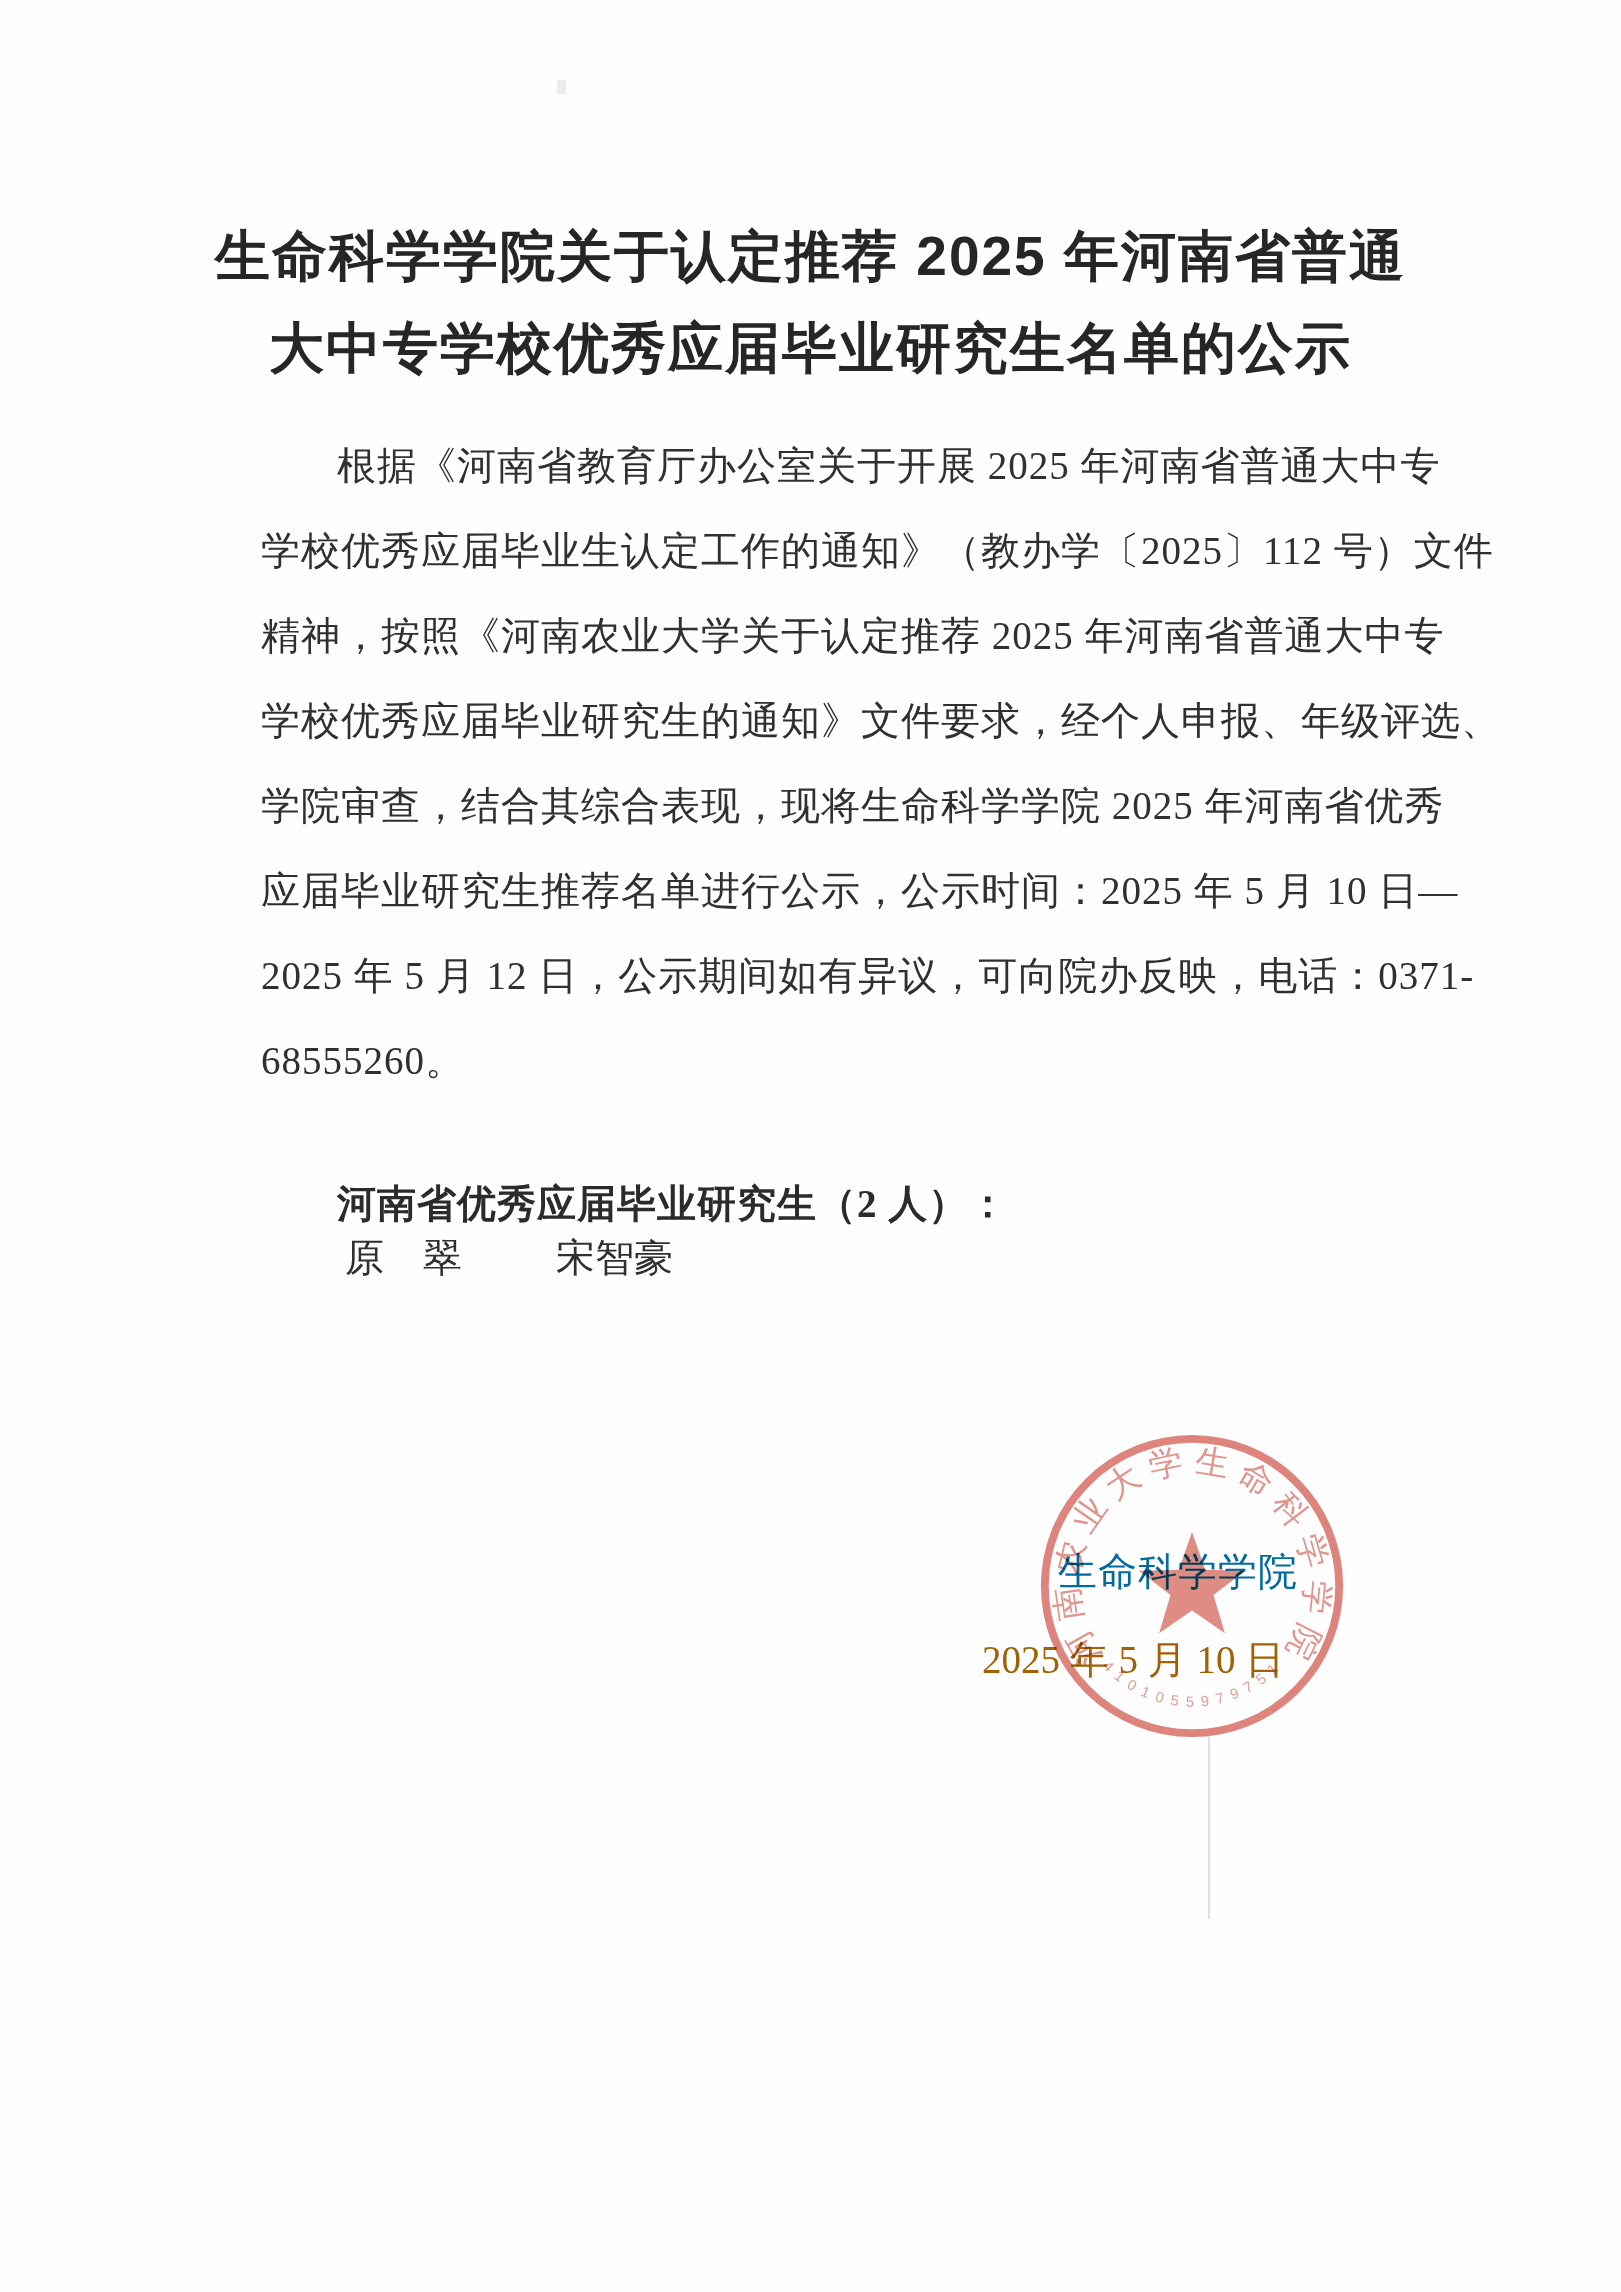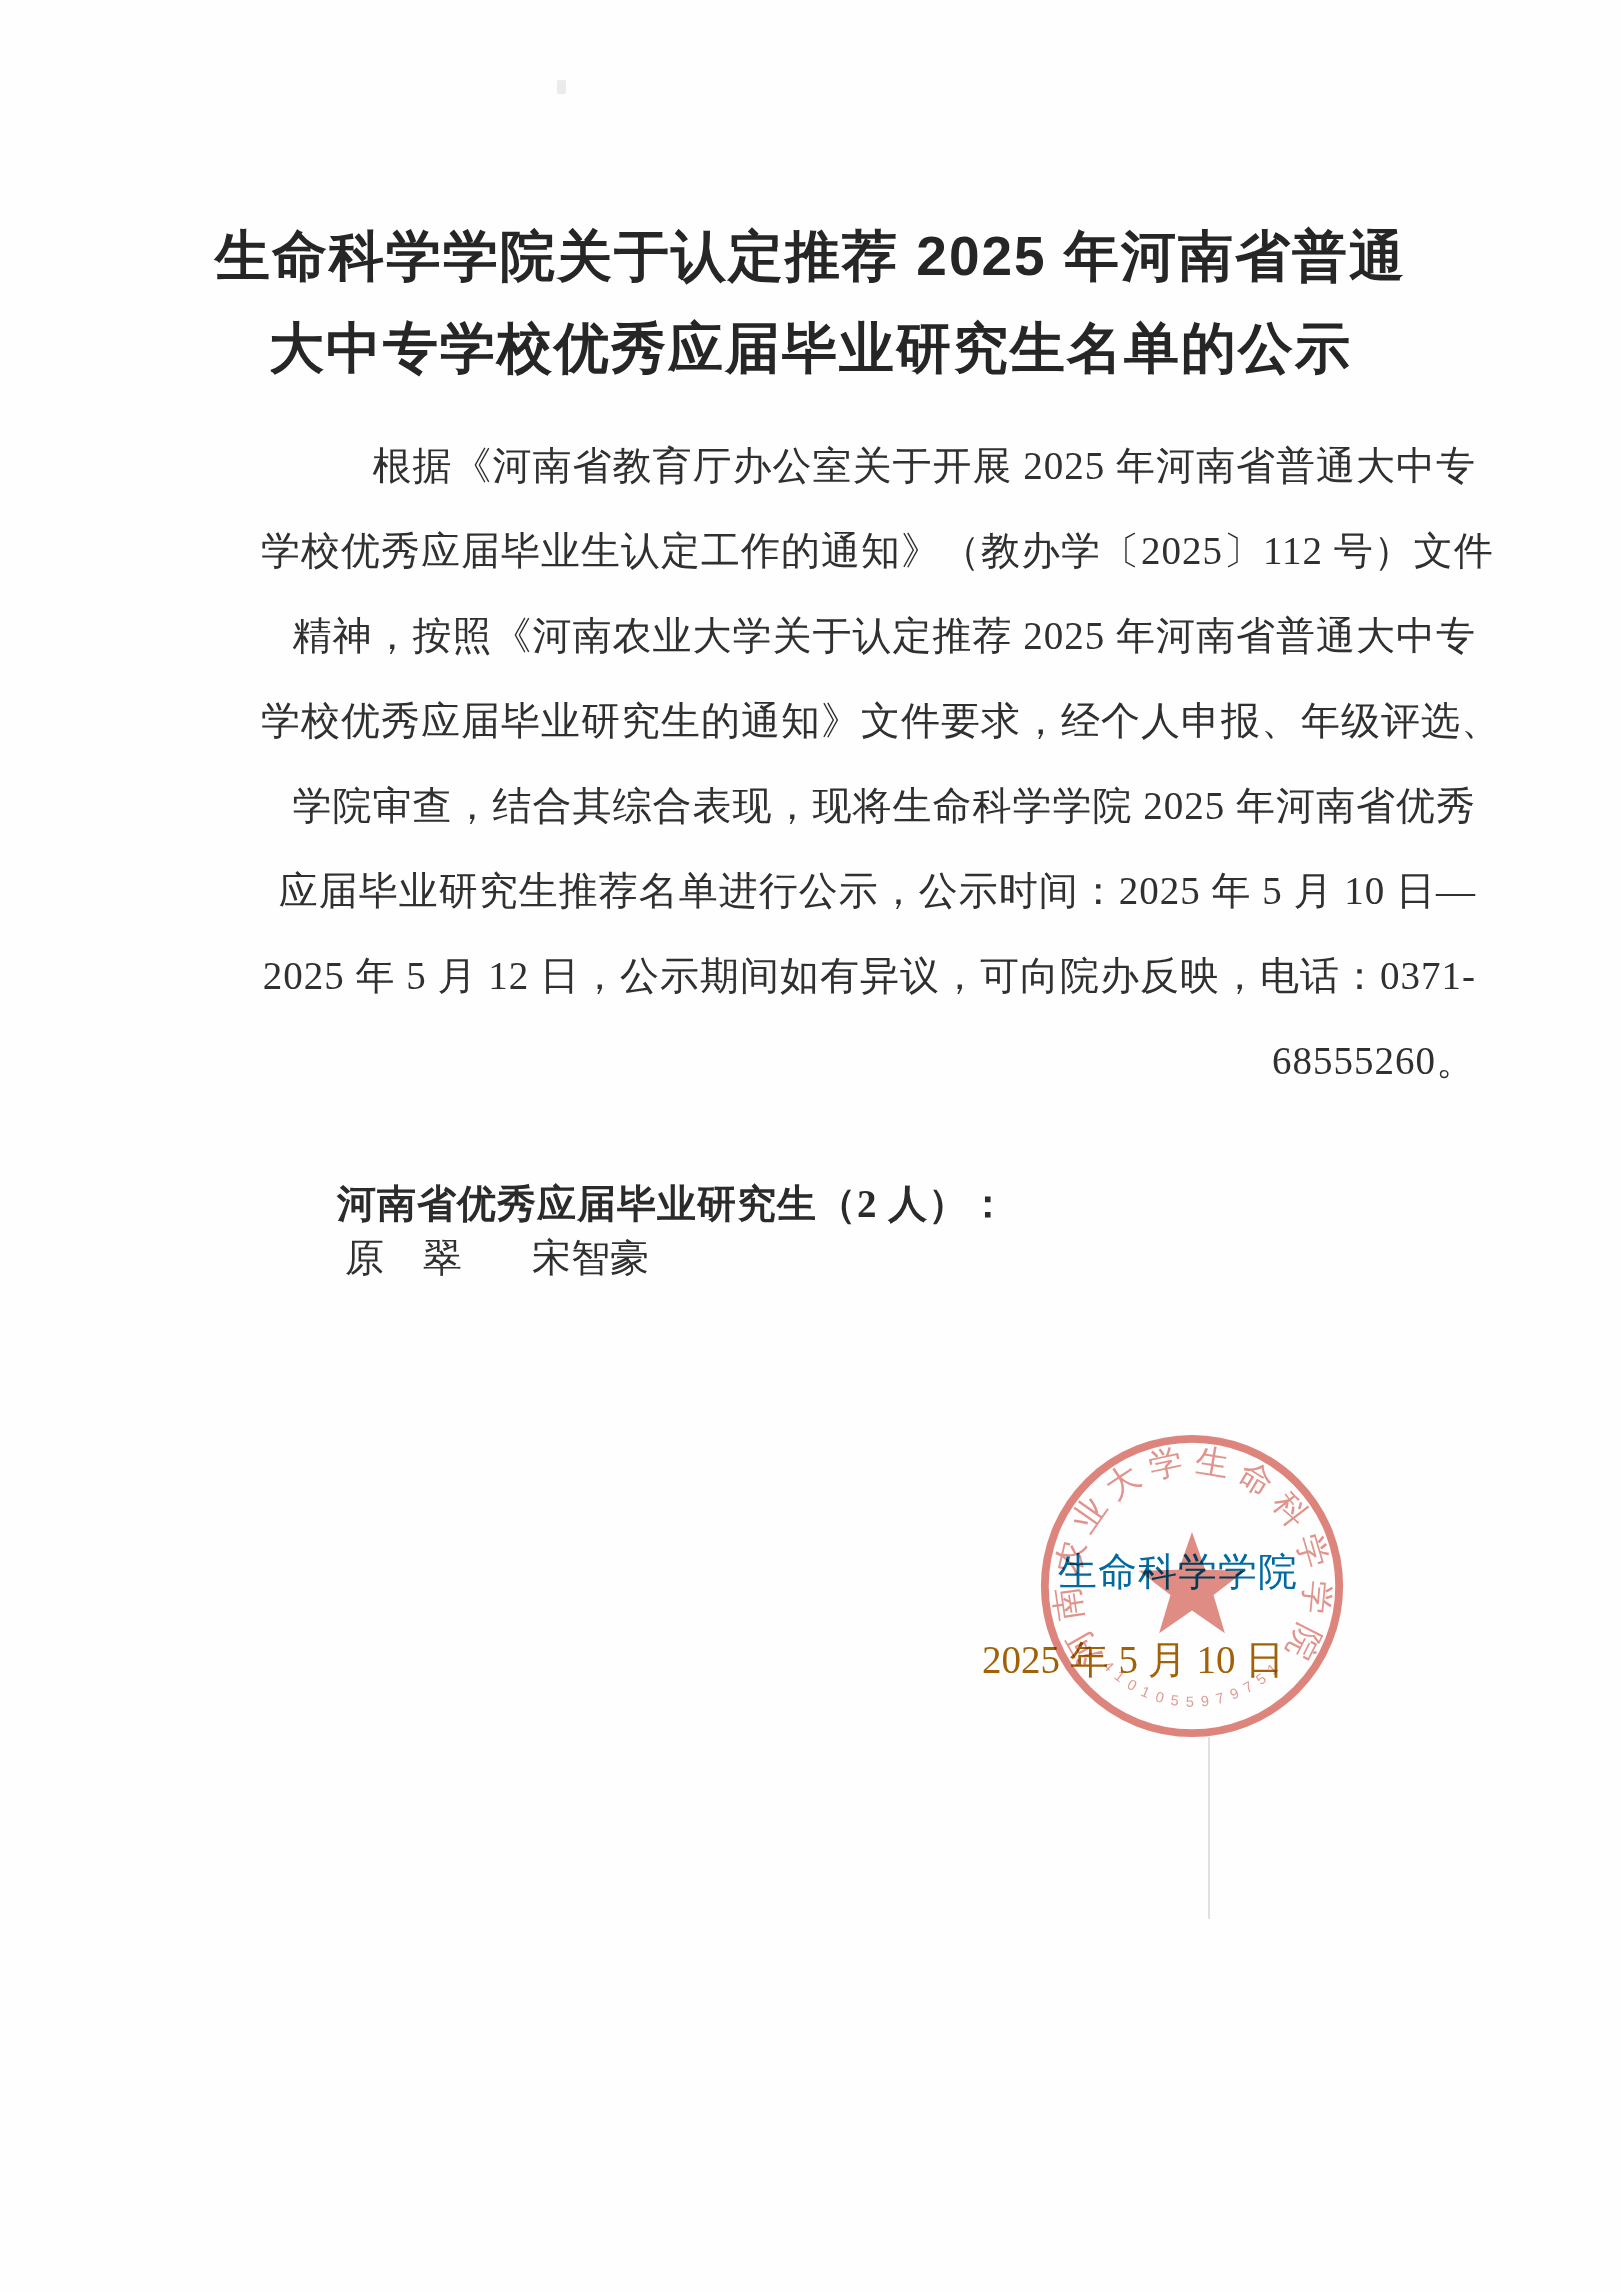--- a/index.html
+++ b/index.html
@@ -31,42 +31,41 @@
     top: 423px;
     width: 1215px;
     font-size: 39px;
     color: #303030;
   }
   .bline {
     height: 85px;
     line-height: 85px;
     white-space: nowrap;
     letter-spacing: 1px;
-    text-align: right;
   }
   .bline.indent { text-indent: 76px; }
   .list-header {
     position: absolute;
     left: 337px;
     top: 1145px;
     font-size: 39px;
     font-weight: 700;
     color: #2b2b2b;
     letter-spacing: 1px;
     white-space: nowrap;
     margin-top: 32px;
   }
   .names {
     position: absolute;
     left: 345px;
     top: 1231px;
     font-size: 39px;
     color: #303030;
     display: flex;
-    column-gap: 70px;
+    column-gap: 94px;
     white-space: pre;
   }
   .sig-org {
     position: absolute;
     left: 1058px;
     top: 1545px;
     font-size: 39px;
     color: #0369a1;
     letter-spacing: 1px;
     white-space: nowrap;

